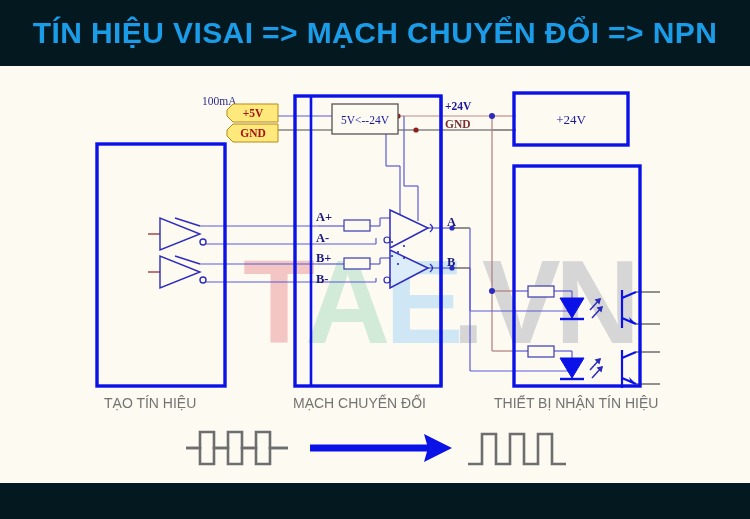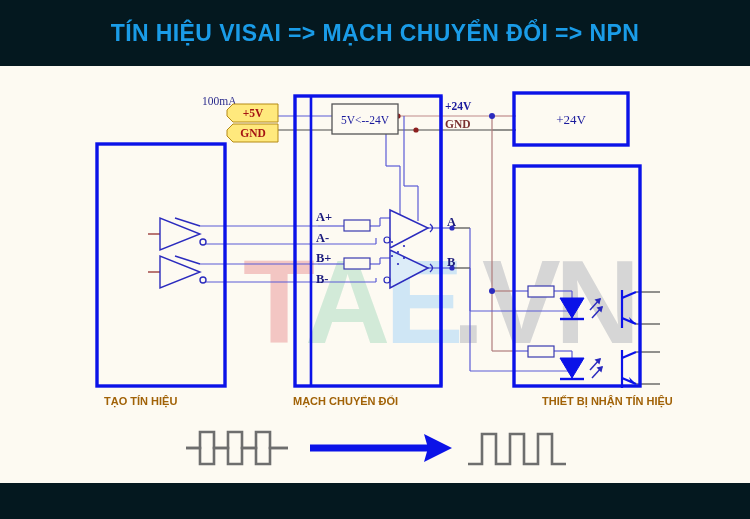--- a/index.html
+++ b/index.html
@@ -15,41 +15,41 @@
   .band{position:absolute;left:0;width:750px;background:#04181f;}
   .band-top{top:0;height:66px;}
   .band-bottom{top:483px;height:36px;}
 
   .title{
     position:absolute;left:0;top:0;width:750px;height:66px;
     display:flex;align-items:center;justify-content:center;
     color:#1a9ce8;
     font-family:"Liberation Sans", sans-serif;
     font-weight:bold;
-    font-size:23px;
+    font-size:30px;
     letter-spacing:.4px;
     white-space:nowrap;
   }
 
   
   .canvas{position:absolute;left:0;top:66px;width:750px;height:417px;}
   svg.diagram{position:absolute;left:0;top:0;width:750px;height:417px;}
 
   
   .caption{
     position:absolute;
-    color:#a16207;
+    color:#737373;
     font-family:"Liberation Sans", sans-serif;
-    font-weight:bold;
-    font-size:11px;
+    font-weight:normal;
+    font-size:14px;
     white-space:nowrap;
   }
   .cap-left{left:104px;top:329px;}
   .cap-mid{left:293px;top:329px;text-align:right;}
-  .cap-right{left:494px;top:329px;margin-left:48px;}
+  .cap-right{left:494px;top:329px;}
 </style>
 </head>
 <body>
 
 <div class="page">
 
   <div class="band band-top"></div>
   <div class="title">TÍN HIỆU VISAI =&gt; MẠCH CHUYỂN ĐỔI =&gt; NPN</div>
 
   <div class="band band-bottom"></div>

